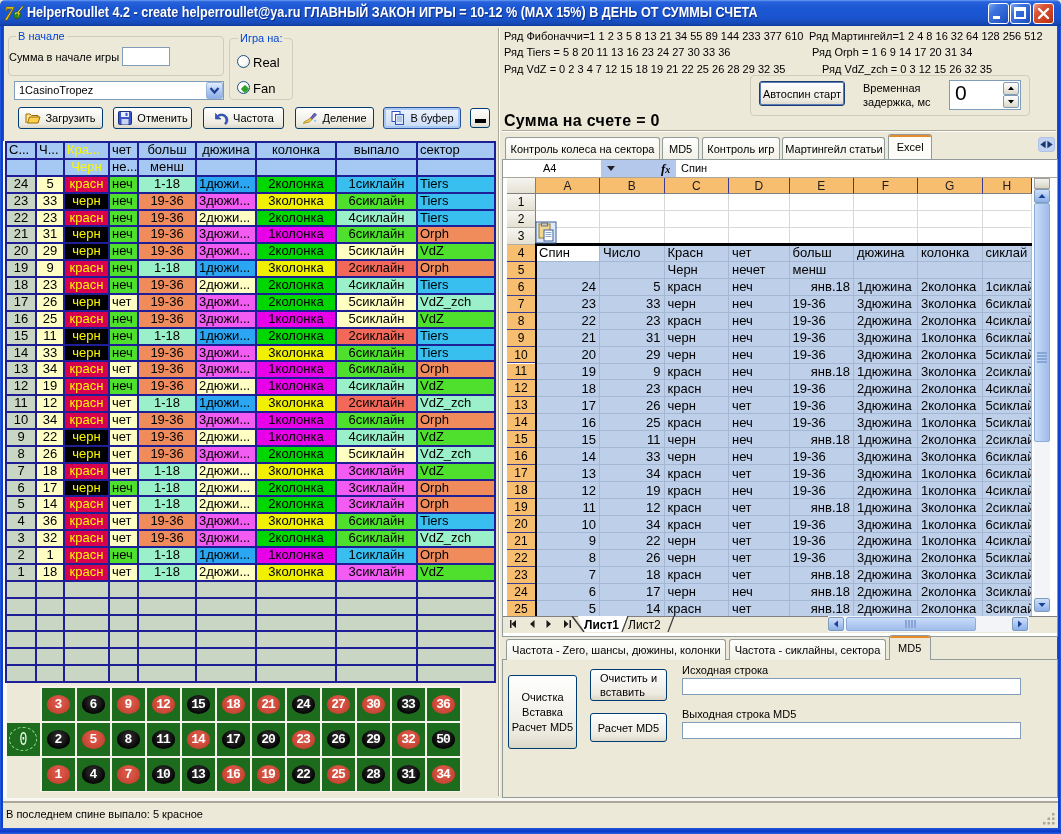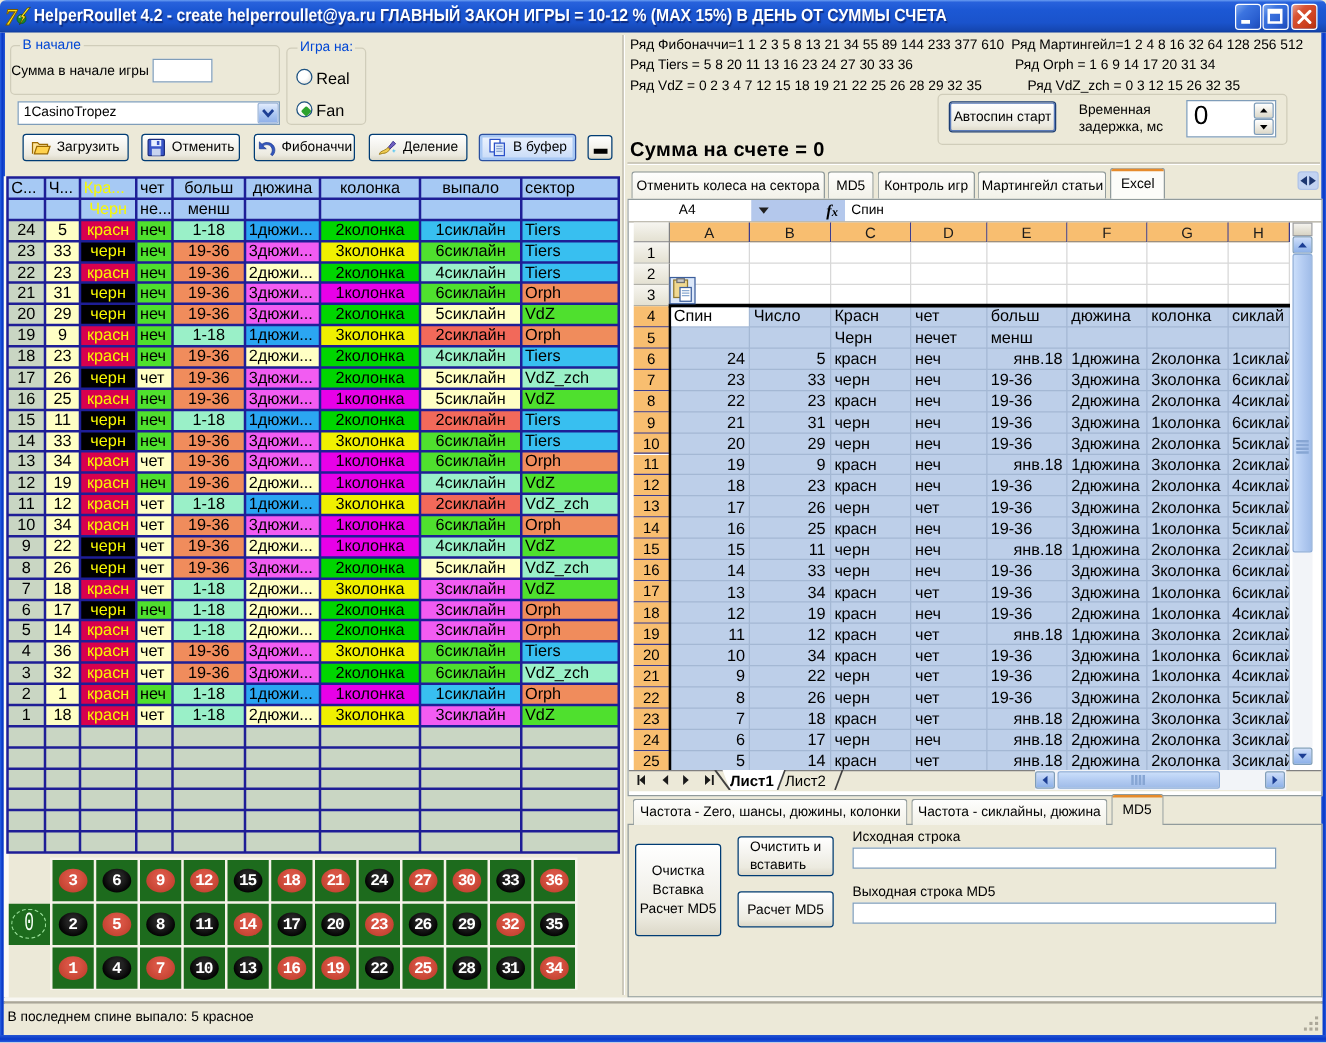--- a/index.html
+++ b/index.html
@@ -69,21 +69,21 @@
       <rect x="4" y="2" width="8" height="5" fill="#e8f0ff"></rect>
       <rect x="4.5" y="9" width="7" height="5.5" fill="#c8d4f0"></rect>
       <rect x="8.5" y="2.8" width="2" height="3.2" fill="#3a56c8"></rect>
     </svg>
     <span>Отменить</span>
   </div>
 <div class="btn" style="left:203px;top:107px;width:81px;height:22px;">
     <svg width="16" height="16" viewBox="0 0 16 16">
       <path d="M2.5 3.5 L2.5 9 L8 9 L5.2 6.8 C7.5 5 10.5 5.5 12 7.5 C13.4 9.4 13 12 11.5 13.5 L13 14.5 C15.5 12 15.4 8.2 13.3 6 C10.8 3.4 6.8 3.6 4.6 5.4 Z" fill="#3558c0" stroke="#1c3a90" stroke-width="0.6"></path>
     </svg>
-    <span>Фибоначчи</span>
+    <span>Частота</span>
   </div>
 <div class="btn" style="left:295px;top:107px;width:79px;height:22px;">
     <svg width="16" height="16" viewBox="0 0 16 16">
       <path d="M8.5 8 L12.5 3 L14.5 5 L9.8 9.3 Z" fill="#7060c0" stroke="#403890" stroke-width="0.8"></path>
       <path d="M1.5 13.5 C2 10.5, 4.5 11.5, 8.5 8 L9.8 9.3 C7.5 13.5, 5 12, 1.5 13.5 Z" fill="#f0cc50" stroke="#a08020" stroke-width="0.8"></path>
       <path d="M13 9 l0.5 1.2 L14.8 10.5 l-1.2 0.6 L13.2 12.4 l-0.6-1.2 L11.4 10.8 l1.2-0.6 Z" fill="#58c8f0"></path>
     </svg>
     <span>Деление</span>
   </div>
 <div class="btn" style="left:383px;top:107px;width:78px;height:22px;background:linear-gradient(180deg,#eef4fe,#dce8fb 50%,#c6daf6);box-shadow:0 0 0 2px #a8c8f4 inset;border-color:#2a50a0">
@@ -459,21 +459,21 @@
 <div class="ab" style="left:321.5px;top:722.5px;width:33px;height:33px;background:#1d6b1d;display:flex;align-items:center;justify-content:center">
 <div style="width:23px;height:19px;border-radius:50%;background:radial-gradient(ellipse at 50% 38%,#222 30%,#000 75%);display:flex;align-items:center;justify-content:center;color:#fff;font-size:13px;font-weight:bold;font-family:'Liberation Mono',monospace;letter-spacing:-1px">26</div>
   </div>
 <div class="ab" style="left:356.5px;top:722.5px;width:33px;height:33px;background:#1d6b1d;display:flex;align-items:center;justify-content:center">
 <div style="width:23px;height:19px;border-radius:50%;background:radial-gradient(ellipse at 50% 38%,#222 30%,#000 75%);display:flex;align-items:center;justify-content:center;color:#fff;font-size:13px;font-weight:bold;font-family:'Liberation Mono',monospace;letter-spacing:-1px">29</div>
   </div>
 <div class="ab" style="left:391.5px;top:722.5px;width:33px;height:33px;background:#1d6b1d;display:flex;align-items:center;justify-content:center">
 <div style="width:23px;height:19px;border-radius:50%;background:radial-gradient(ellipse at 50% 38%,#d85444 30%,#c64433 70%,#a83425 100%);display:flex;align-items:center;justify-content:center;color:#fff;font-size:13px;font-weight:bold;font-family:'Liberation Mono',monospace;letter-spacing:-1px">32</div>
   </div>
 <div class="ab" style="left:426.5px;top:722.5px;width:33px;height:33px;background:#1d6b1d;display:flex;align-items:center;justify-content:center">
-<div style="width:23px;height:19px;border-radius:50%;background:radial-gradient(ellipse at 50% 38%,#222 30%,#000 75%);display:flex;align-items:center;justify-content:center;color:#fff;font-size:13px;font-weight:bold;font-family:'Liberation Mono',monospace;letter-spacing:-1px">35</div>
+<div style="width:23px;height:19px;border-radius:50%;background:radial-gradient(ellipse at 50% 38%,#222 30%,#000 75%);display:flex;align-items:center;justify-content:center;color:#fff;font-size:13px;font-weight:bold;font-family:'Liberation Mono',monospace;letter-spacing:-1px">50</div>
   </div>
 <div class="ab" style="left:41.5px;top:757.5px;width:33px;height:33px;background:#1d6b1d;display:flex;align-items:center;justify-content:center">
 <div style="width:23px;height:19px;border-radius:50%;background:radial-gradient(ellipse at 50% 38%,#d85444 30%,#c64433 70%,#a83425 100%);display:flex;align-items:center;justify-content:center;color:#fff;font-size:13px;font-weight:bold;font-family:'Liberation Mono',monospace;letter-spacing:-1px">1</div>
   </div>
 <div class="ab" style="left:76.5px;top:757.5px;width:33px;height:33px;background:#1d6b1d;display:flex;align-items:center;justify-content:center">
 <div style="width:23px;height:19px;border-radius:50%;background:radial-gradient(ellipse at 50% 38%,#222 30%,#000 75%);display:flex;align-items:center;justify-content:center;color:#fff;font-size:13px;font-weight:bold;font-family:'Liberation Mono',monospace;letter-spacing:-1px">4</div>
   </div>
 <div class="ab" style="left:111.5px;top:757.5px;width:33px;height:33px;background:#1d6b1d;display:flex;align-items:center;justify-content:center">
 <div style="width:23px;height:19px;border-radius:50%;background:radial-gradient(ellipse at 50% 38%,#d85444 30%,#c64433 70%,#a83425 100%);display:flex;align-items:center;justify-content:center;color:#fff;font-size:13px;font-weight:bold;font-family:'Liberation Mono',monospace;letter-spacing:-1px">7</div>
   </div>
@@ -525,21 +525,21 @@
 <div class="ab" style="left:1003px;top:82px;width:16px;height:13px;border:1px solid #7f9db9;border-radius:2px;background:linear-gradient(180deg,#fff,#dcd8c8);text-align:center"><svg width="14" height="11" viewBox="0 0 14 11">
       <path d="M4 7 L7 3.5 L10 7 Z" fill="#000"></path>
     </svg></div>
 <div class="ab" style="left:1003px;top:95px;width:16px;height:13px;border:1px solid #7f9db9;border-radius:2px;background:linear-gradient(180deg,#fff,#dcd8c8);text-align:center"><svg width="14" height="11" viewBox="0 0 14 11">
       <path d="M4 4 L7 7.5 L10 4 Z" fill="#000"></path>
     </svg></div>
 <div class="ab" style="left:504px;top:112px;font-size:16px;font-weight:bold;letter-spacing:.3px">Сумма на счете = 0</div>
 <div class="ab" style="left:502px;top:130px;width:554px;height:1px;background:#aca899"></div>
 <div class="ab" style="left:502px;top:131px;width:554px;height:1px;background:#fff"></div>
 
-<div class="tabR" style="left:505.3px;top:137px;width:154.40000000000003px;height:22px">Отменить колеса на сектора</div>
+<div class="tabR" style="left:505.3px;top:137px;width:154.40000000000003px;height:22px">Контроль колеса на сектора</div>
 <div class="tabR" style="left:661.8px;top:137px;width:37.60000000000002px;height:22px">MD5</div>
 <div class="tabR" style="left:701.5px;top:137px;width:78.79999999999995px;height:22px">Контроль игр</div>
 <div class="tabR" style="left:782.4px;top:137px;width:103.10000000000002px;height:22px">Мартингейл статьи</div>
 <div class="tabA" style="left:888.2px;top:134px;width:44px;height:25px">Excel</div>
 <div class="ab" style="left:1038px;top:136.5px;width:17px;height:15px;background:#c2d3f2;border:1px solid #aec2e8;border-radius:3px"><svg width="15" height="13" viewBox="0 0 15 13">
       <path d="M1.3 6.5 L6.6 2.7 L6.6 10.3 Z" fill="#1c3670"></path>
       <path d="M13.7 6.5 L8.4 2.7 L8.4 10.3 Z" fill="#1c3670"></path>
     </svg></div>
 
 <div class="ab" style="left:502px;top:158.5px;width:556px;height:478.5px;background:#fff;border:1px solid #919b9c"></div>
@@ -870,21 +870,21 @@
 <div class="ab" style="left:846px;top:617px;width:130px;height:14px;background:linear-gradient(180deg,#cadefa,#b4ccf2 50%,#a0bce8);border:1px solid #8cacd8;border-radius:2px"></div>
 <div class="ab" style="left:905px;top:620px;width:1.5px;height:8px;background:#87a6d4;box-shadow:3px 0 #87a6d4,6px 0 #87a6d4,9px 0 #87a6d4"></div>
 <div class="ab" style="left:1012px;top:617px;width:16px;height:14px;background:linear-gradient(180deg,#cfdffa,#8cb0e8);border:1px solid #7f9db9;border-radius:2px;display:flex;align-items:center;justify-content:center">
     <svg width="10" height="10" viewBox="0 0 10 10">
       <path d="M3 1.5 L7 5 L3 8.5 Z" fill="#1c3e94"></path>
     </svg>
   </div>
 
 <div class="ab" style="left:502px;top:659px;width:556px;height:139px;background:#ece9d8;border:1px solid #919b9c"></div>
 <div class="tabR" style="left:506.3px;top:639px;width:219.99999999999994px;height:21px">Частота - Zero, шансы, дюжины, колонки</div>
-<div class="tabR" style="left:729px;top:639px;width:157px;height:21px">Частота - сиклайны, дюжина</div>
+<div class="tabR" style="left:729px;top:639px;width:157px;height:21px">Частота - сиклайны, сектора</div>
 <div class="tabA" style="left:888.7px;top:635px;width:42px;height:25px;background:#ece9d8">MD5</div>
 <div class="btn" style="left:508px;top:675px;width:69px;height:74px;line-height:15px;text-align:center">
     <span>Очистка<br>Вставка<br>Расчет MD5</span>
   </div>
 <div class="btn" style="left:590px;top:669px;width:77px;height:32px;line-height:14px">
     <span>Очистить и<br>вставить</span>
   </div>
 <div class="btn" style="left:590px;top:713px;width:77px;height:29px;">
     <span>Расчет MD5</span>
   </div>

